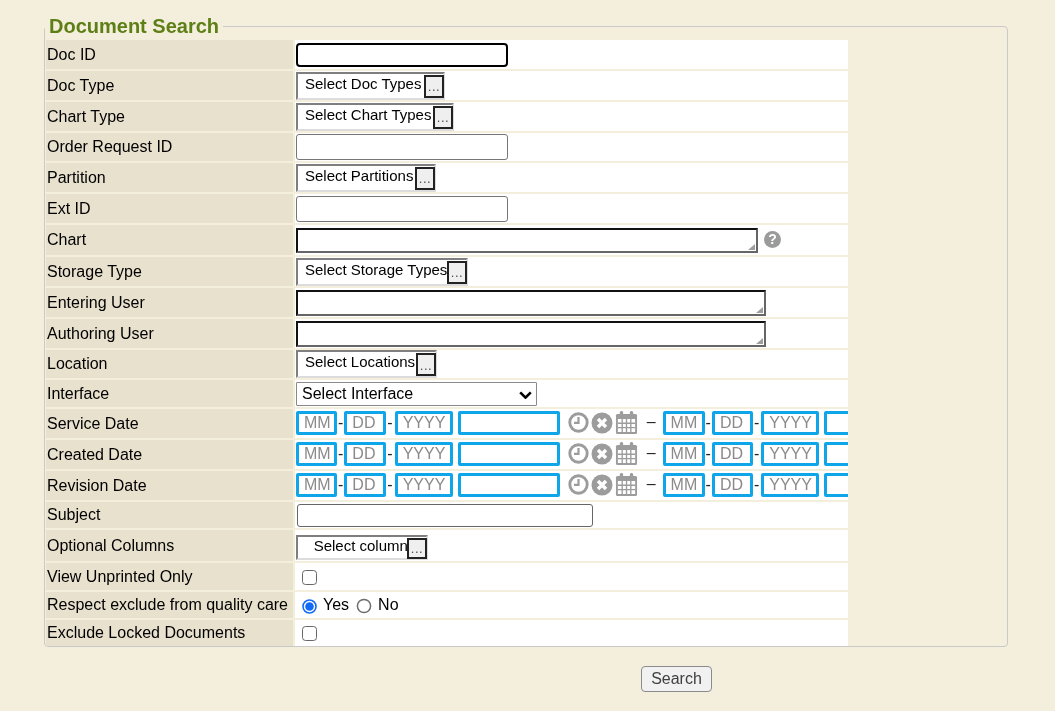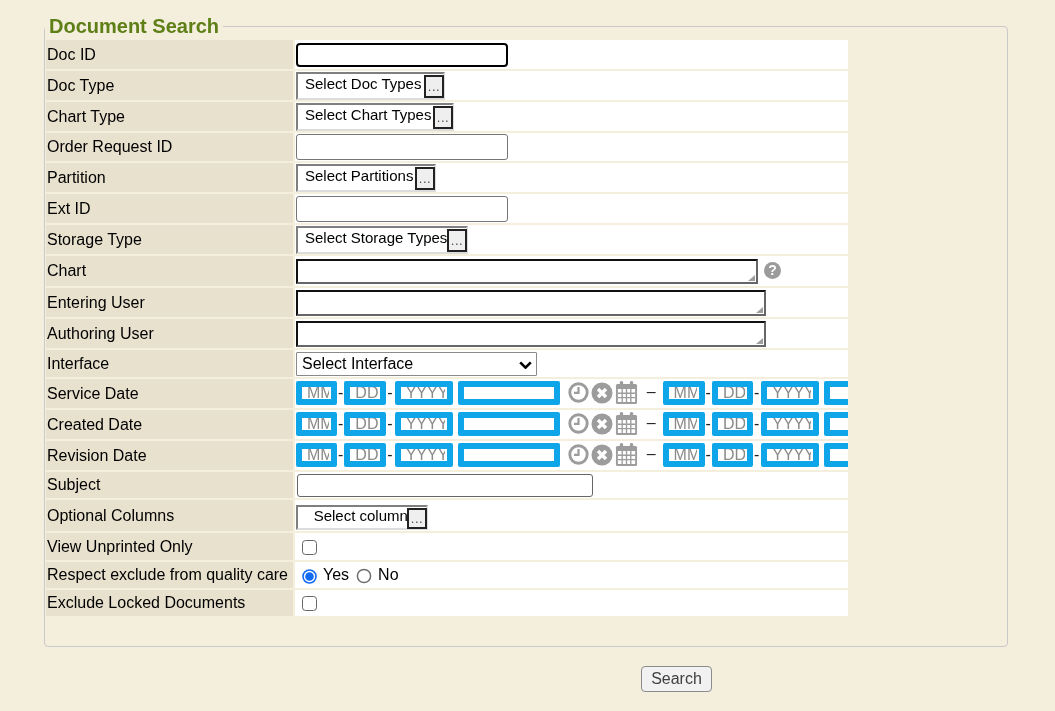--- a/index.html
+++ b/index.html
@@ -36,21 +36,21 @@
 .sel { position:relative; display:inline-block; vertical-align:middle; margin-left:1px; }
 .din::-webkit-input-placeholder { color:#8a8a8a; }
 .sel-in { height:28px; border-style:solid; border-width:2px; border-color:#7f7f7f #dcdcdc #dcdcdc #7f7f7f; padding:0 0 5px 7px; color:#000; width:100%; display:block; font-size:15px; }
 .dots { position:absolute; right:1px; top:3px; width:20px; height:23px; background:#efefef; border:2px solid #222; color:#4f4f4f; font-size:13px; padding:0; display:flex; align-items:center; justify-content:center; } .dots i { font-style:normal; margin-top:1px; letter-spacing:0.5px; }
 .ta { position:relative; display:inline-block; vertical-align:middle; margin-left:1px; background:#fff; border-style:solid; border-width:2px; border-color:#111 #666 #666 #111; }
 .grip { position:absolute; right:1px; bottom:1px; width:7px; height:6px; }
 .qmark { display:inline-block; vertical-align:middle; margin-left:6px; position:relative; top:-1px; }
 .iselect { position:relative; width:241px; height:24px; border:1px solid #8a8a8a; border-radius:1px; background:#fff; margin-left:1px; line-height:22px; padding-left:5px; }
 .chev { position:absolute; right:4px; top:8px; }
 .daterow { display:flex; align-items:center; position:relative; top:-1px; }
-.din { height:24px; border:6px solid #0ea5e9; border-radius:2px; padding-left:5px; color:#000; }
+.din { height:24px; border:3px solid #0ea5e9; border-radius:2px; padding-left:5px; color:#000; }
 .din::placeholder { color:#8a8a8a; opacity:1; }
 .dash { color:#222; margin:0 1px; }
 .bigdash { color:#222; margin:0; }
 .icon { flex:none; display:block; }
 .cb { display:inline-block; width:15px; height:15px; border:1.6px solid #666; border-radius:3.5px; background:#fff; margin-left:7px; vertical-align:middle; }
 .radio-row { display:flex; align-items:flex-end; }
 .searchbtn {
   position:absolute; left:641px; top:666px; width:71px; height:26px;
   background:#f1f1f1; border:1px solid #8b8b8b; border-radius:4px;
   font-size:16px; color:#404040; text-align:center; line-height:24px;
@@ -91,46 +91,52 @@
           <td class="val"><span class="sel" style="width:140px"><input class="sel-in" value="Select Partitions" style=""><button class="dots">
                 <i>...</i>
               </button></span></td>
         </tr>
     <tr style="height:29px">
           <td class="lbl">Ext ID</td>
           <td class="val">
             <input class="in-gray" style="">
           </td>
         </tr>
-    <tr style="height:29px">
-          <td class="lbl">Storage Type</td>
-          <td class="val"><span class="sel" style="width:172px"><input class="sel-in" value="Select Storage Types" style=""><button class="dots">
-                <i>...</i>
-              </button></span></td>
-        </tr>
     <tr style="height:30px">
           <td class="lbl">Chart</td>
           <td class="val"><span class="ta" style="width:462px;height:25px"><svg class="grip" width="7" height="6">
                 <polygon points="7,0 7,6 0,6" fill="#9e9e9e"></polygon>
               </svg></span><svg class="qmark" width="17" height="17" viewBox="0 0 17 17">
               <circle cx="8.5" cy="8.5" r="8.5" fill="#9b9b9b"></circle>
               <text x="8.5" y="13.2" font-size="14" font-weight="bold" fill="#fff" text-anchor="middle" font-family="Liberation Sans">?</text>
             </svg></td>
         </tr>
     <tr style="height:29px">
+          <td class="lbl">Storage Type</td>
+          <td class="val"><span class="sel" style="width:172px"><input class="sel-in" value="Select Storage Types" style=""><button class="dots">
+                <i>...</i>
+              </button></span></td>
+        </tr>
+    <tr style="height:29px">
           <td class="lbl">Entering User</td>
           <td class="val"><span class="ta" style="width:470px;height:26px"><svg class="grip" width="7" height="6">
                 <polygon points="7,0 7,6 0,6" fill="#9e9e9e"></polygon>
               </svg></span></td>
         </tr>
     <tr style="height:29px">
           <td class="lbl">Authoring User</td>
           <td class="val"><span class="ta" style="width:470px;height:26px"><svg class="grip" width="7" height="6">
                 <polygon points="7,0 7,6 0,6" fill="#9e9e9e"></polygon>
               </svg></span></td>
+        </tr>
+    <tr style="height:28px">
+          <td class="lbl">Location</td>
+          <td class="val"><span class="sel" style="width:141px"><input class="sel-in" value="Select Locations" style=""><button class="dots">
+                <i>...</i>
+              </button></span></td>
         </tr>
     <tr style="height:27px">
           <td class="lbl">Interface</td>
           <td class="val">
             <div class="iselect">Select Interface<svg class="chev" width="13" height="8" viewBox="0 0 13 8">
                 <path d="M1.2 1.3 L6.5 6.6 L11.8 1.3" stroke="#000" stroke-width="2.6" fill="none"></path>
               </svg></div>
           </td>
         </tr>
     <tr style="height:29px">

